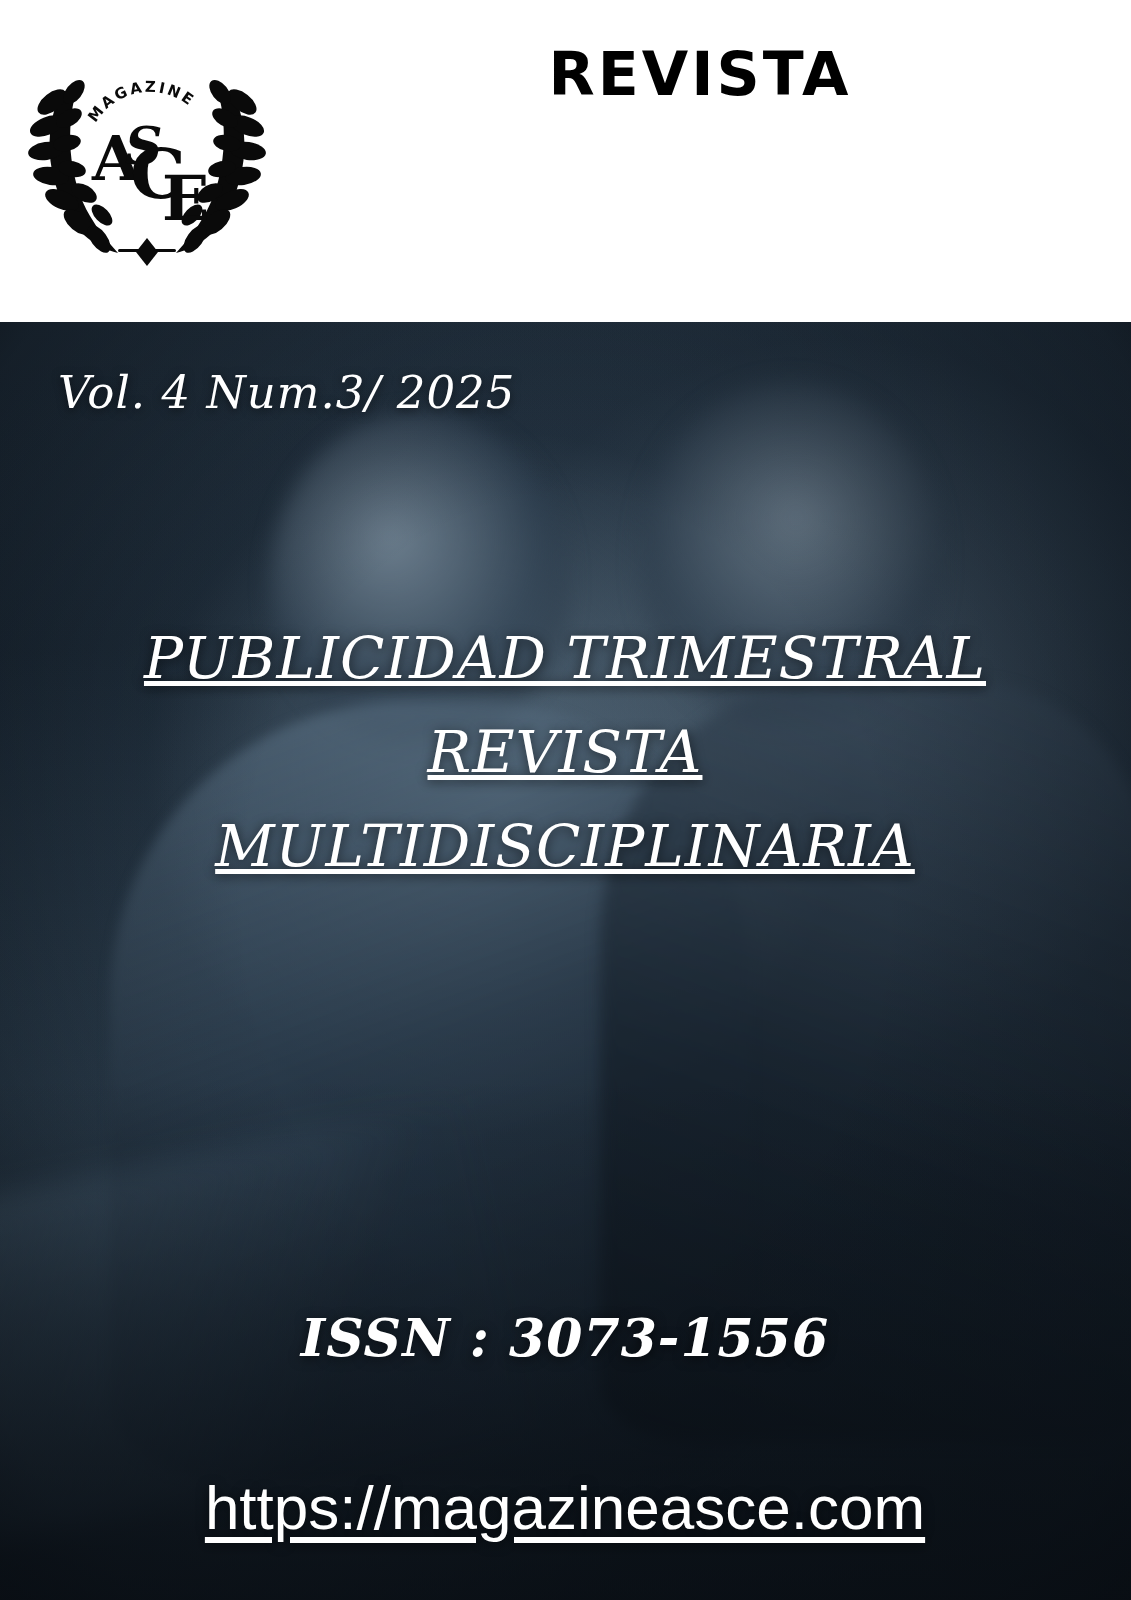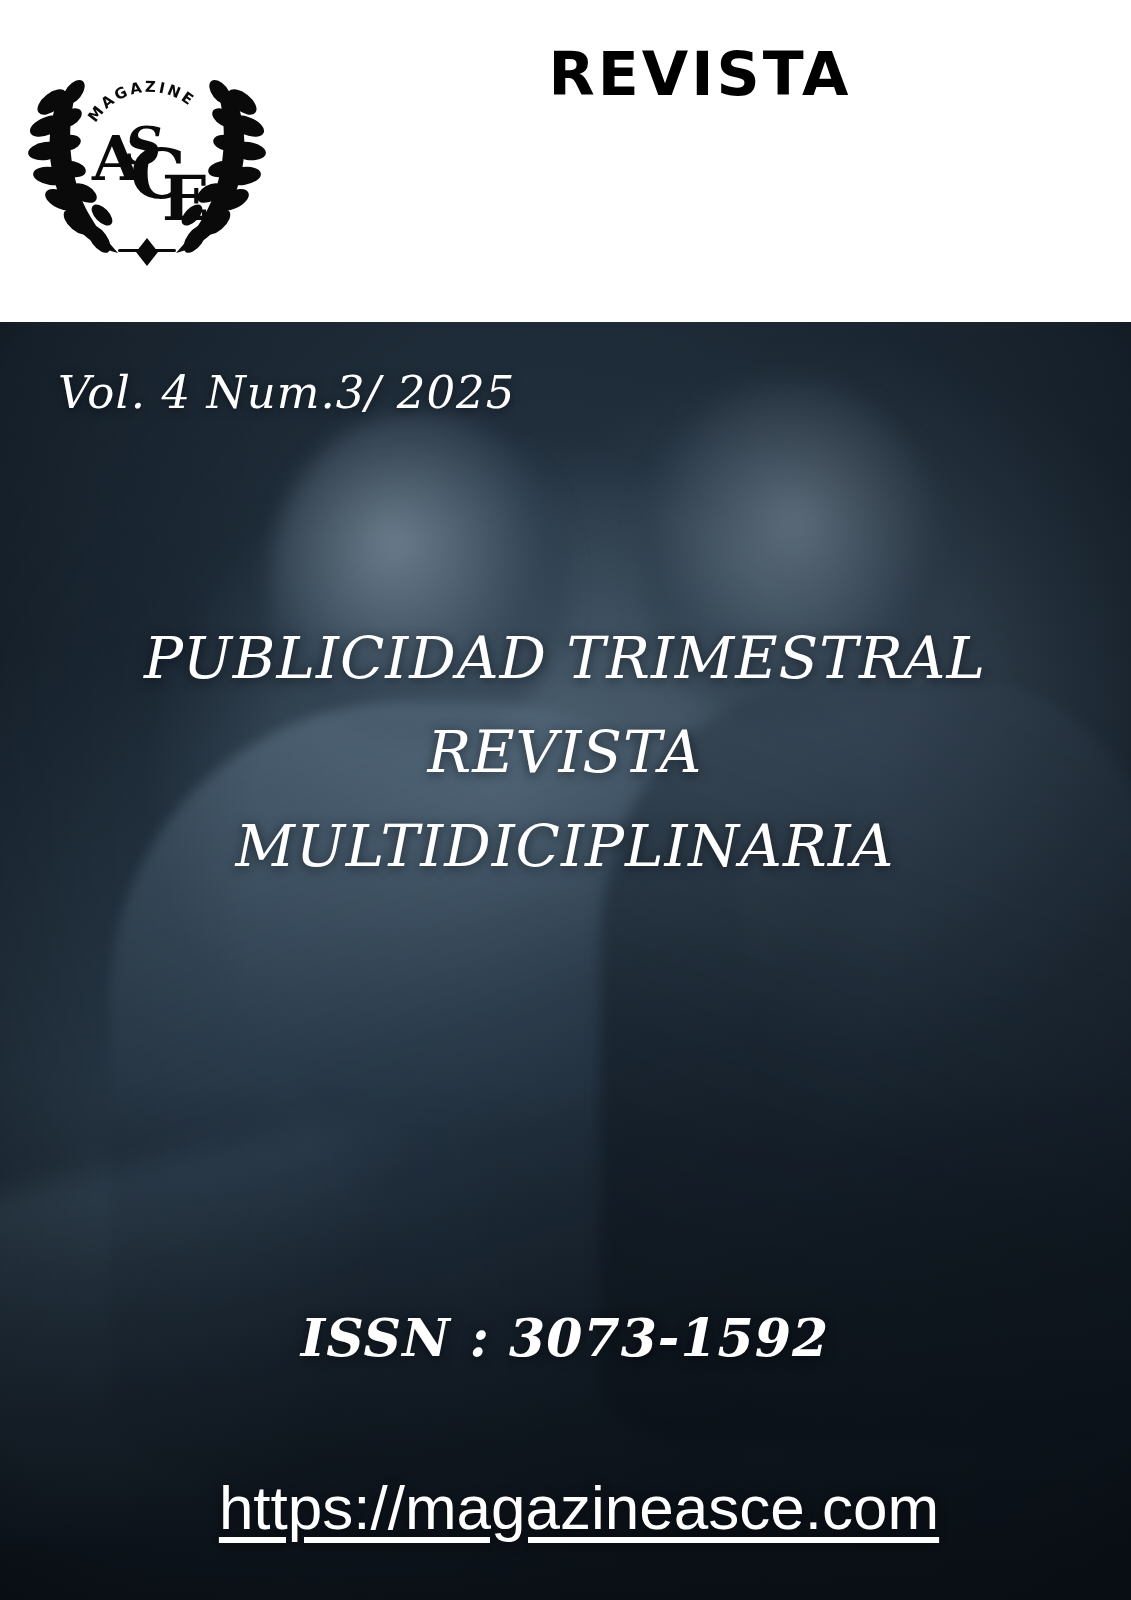--- a/index.html
+++ b/index.html
@@ -161,39 +161,40 @@
     top: 290px;
     width: 1010px;
     text-align: center;
     font-family: "DejaVu Serif", serif;
     font-style: italic;
     font-size: 58px;
     line-height: 1.62;
     color: #ffffff;
     letter-spacing: 1px;
     text-shadow: 0 2px 12px rgba(0,0,0,0.6);
+    text-decoration: underline;
   }
   .headline span { display: block; }
   .issn {
     position: absolute;
     left: 60px;
     top: 985px;
     width: 1010px;
     text-align: center;
     font-family: "DejaVu Serif", serif;
     font-style: italic;
     font-weight: 700;
     font-size: 52px;
     color: #ffffff;
     letter-spacing: 1px;
     text-shadow: 0 2px 12px rgba(0,0,0,0.6);
   }
   .website {
     position: absolute;
-    left: 74px;
+    left: 60px;
     top: 1150px;
     width: 1010px;
     text-align: center;
   }
   .website a {
     font-family: "Liberation Sans", sans-serif;
     font-size: 62px;
     color: #ffffff;
     text-decoration: underline;
     text-underline-offset: 8px;
@@ -284,23 +285,23 @@
       <div class="desk-glow"></div>
       <div class="vignette"></div>
       <div class="dark-bottom"></div>
     </div>
 
     <div class="volume">Vol. 4 Num.3/ 2025</div>
 
     <div class="headline">
       <span>PUBLICIDAD TRIMESTRAL</span>
       <span>REVISTA</span>
-      <span>MULTIDICIPLINARIA</span>
-    </div>
-
-    <div class="issn">ISSN : 3073-1592</div>
+      <span>MULTIDISCIPLINARIA</span>
+    </div>
+
+    <div class="issn">ISSN : 3073-1556</div>
 
     <div class="website">
       <a href="#">https://magazineasce.com</a>
     </div>
   </div>
 
 </div>
 
 </body></html>

